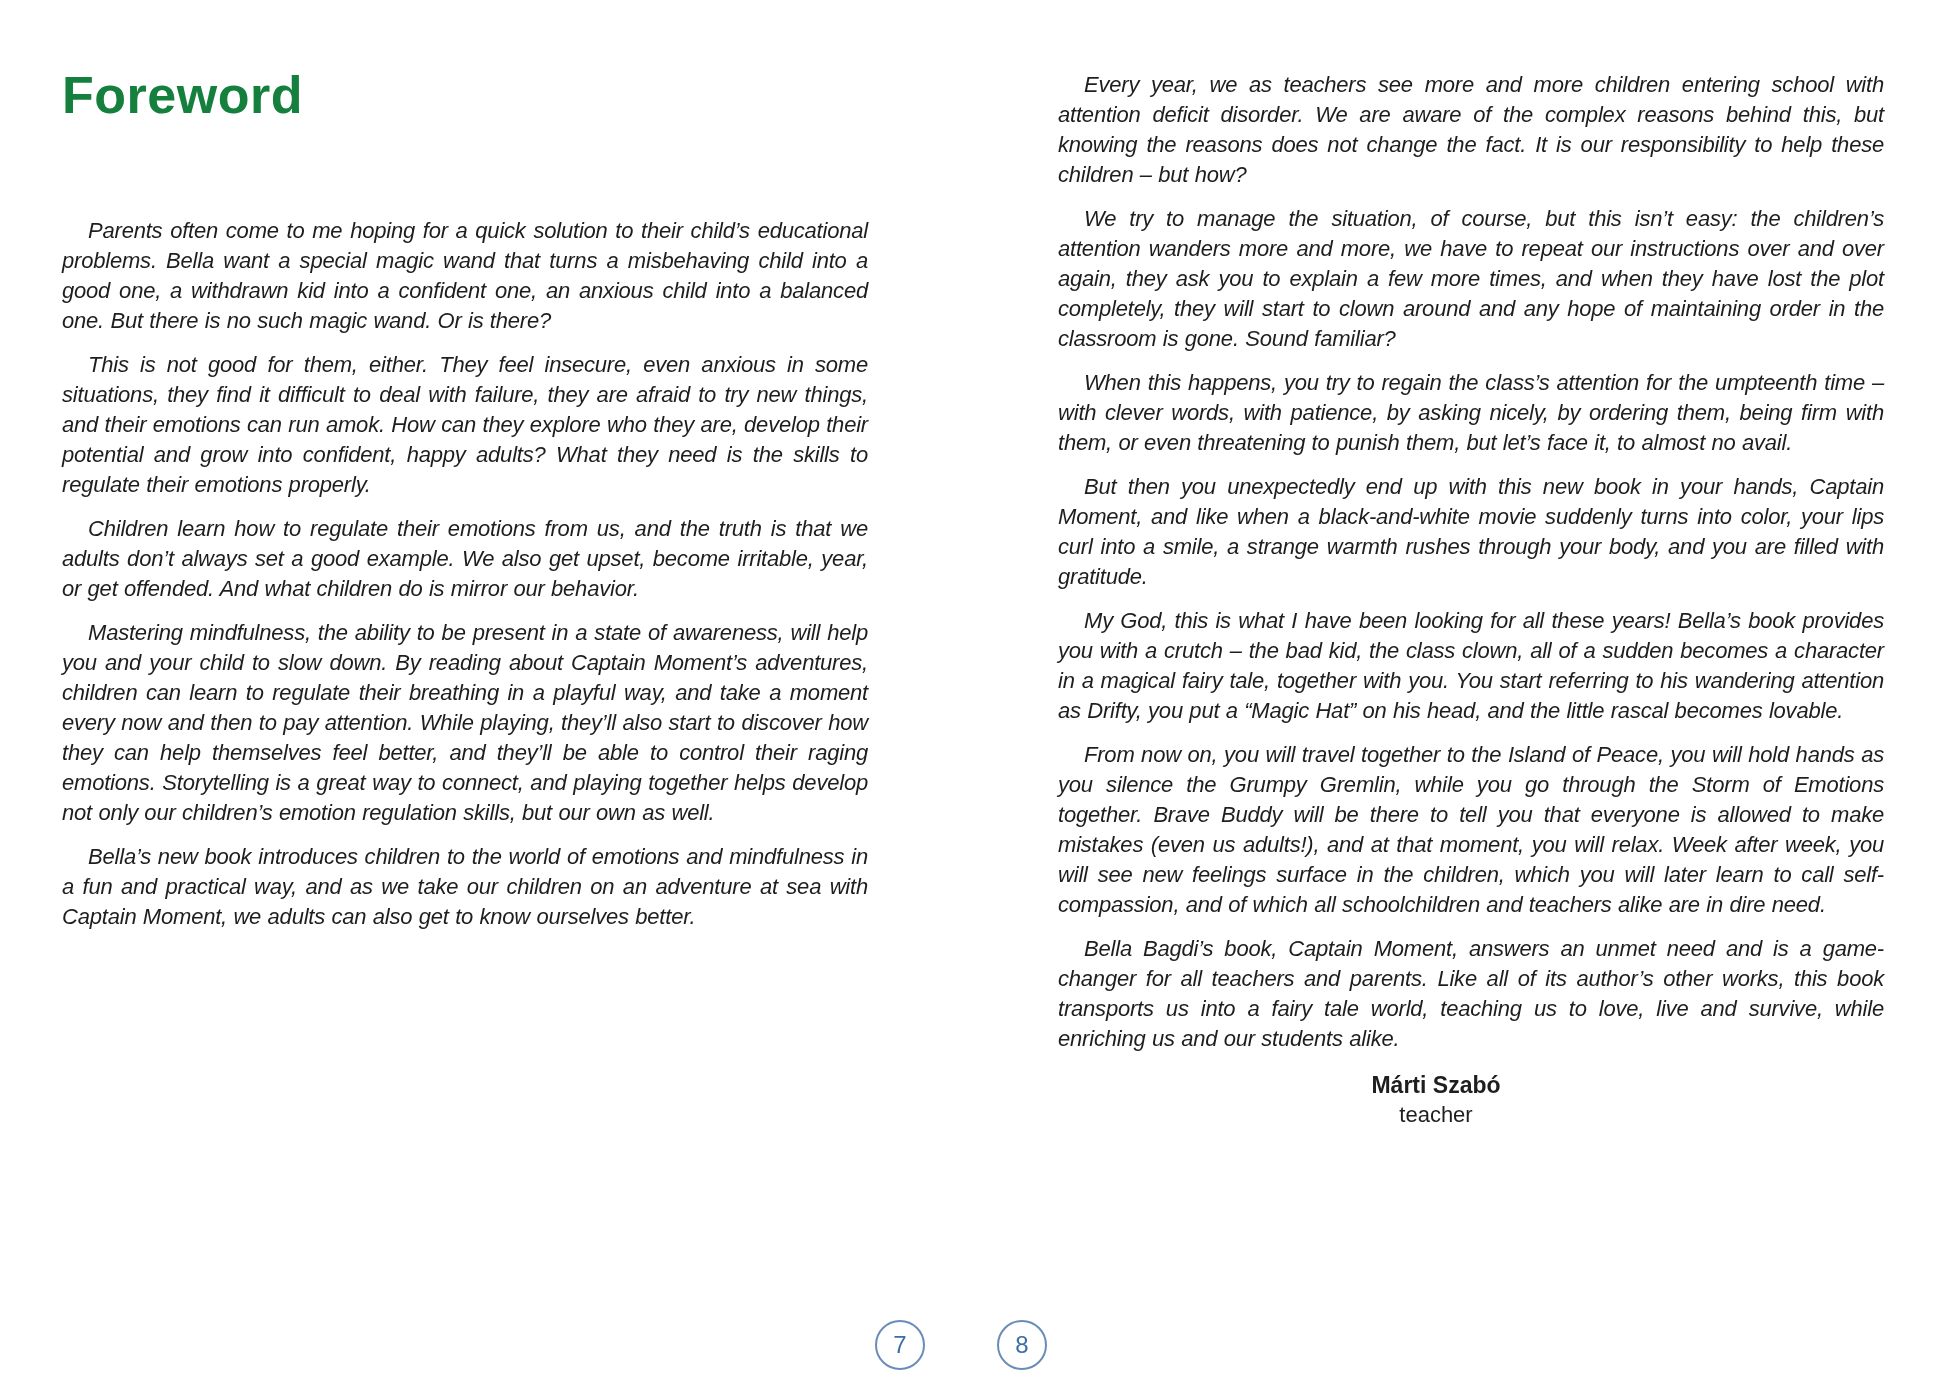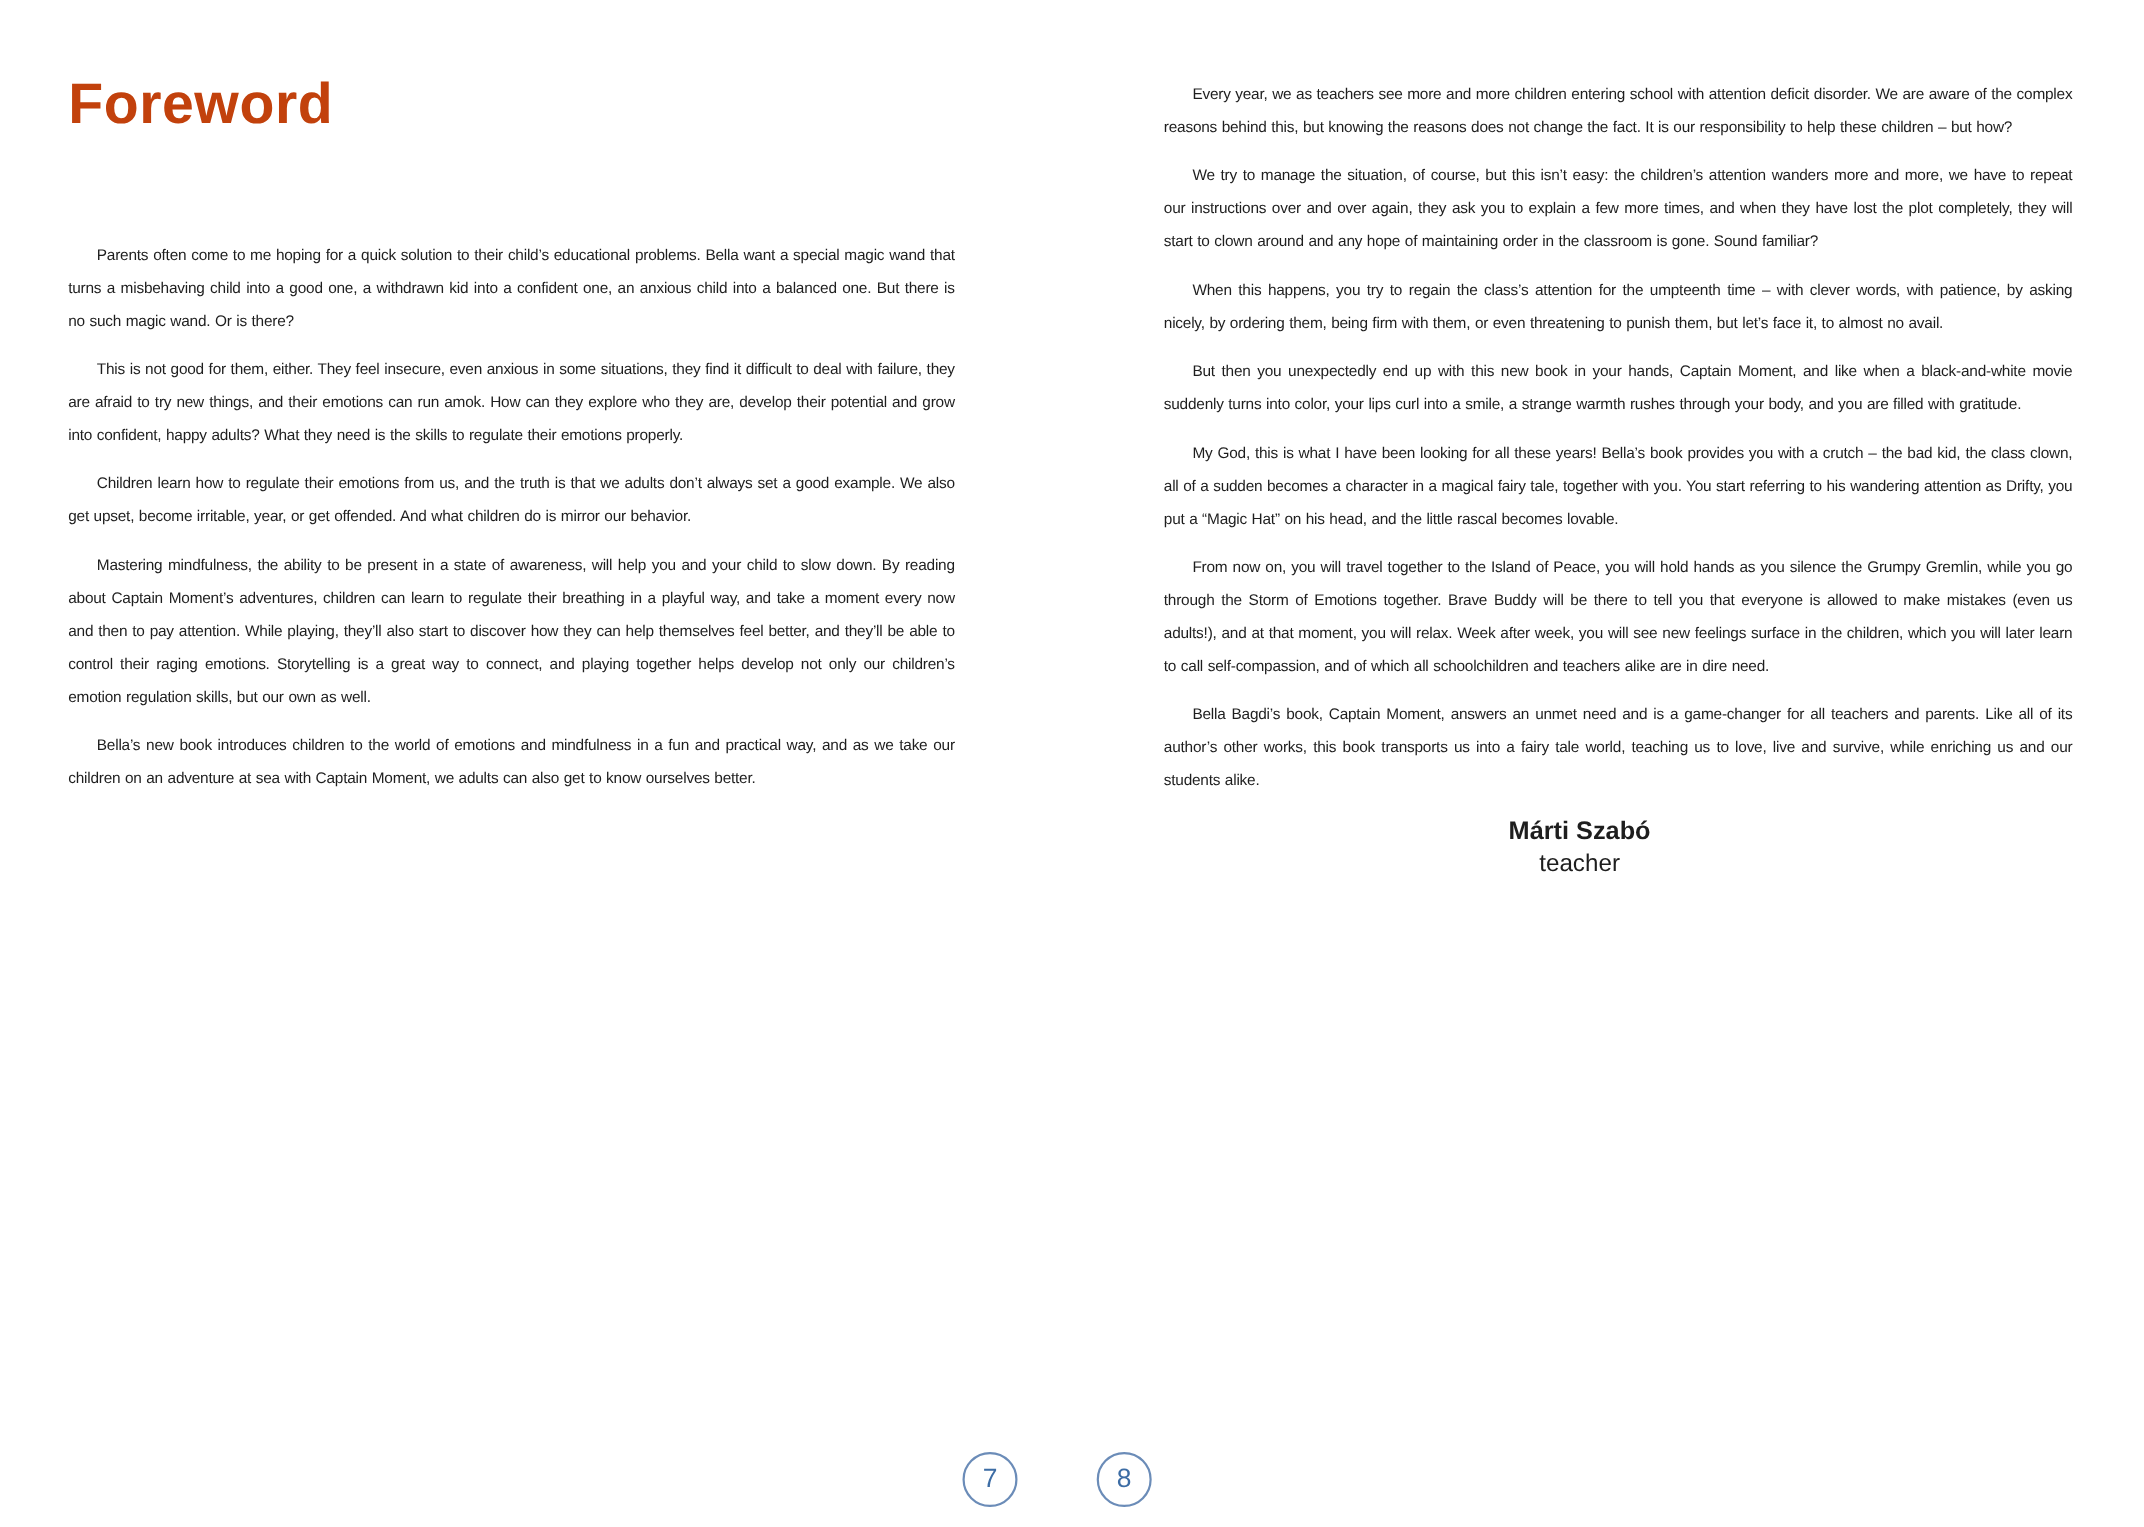--- a/index.html
+++ b/index.html
@@ -27,31 +27,32 @@
   .col-right {
     left: 1058px;
     top: 70px;
     width: 826px;
   }
   h1.foreword-title {
     margin: 0 0 92px 0;
     font-size: 52px;
     line-height: 58px;
     font-weight: bold;
-    color: #c2410c;
+    color: #15803d;
     letter-spacing: 0.5px;
   }
   p.body-para {
     margin: 0 0 14px 0;
-    font-size: 14px;
+    font-size: 22px;
     line-height: 30px;
     text-align: justify;
     text-indent: 26px;
     letter-spacing: -0.2px;
     word-spacing: 0.5px;
+    font-style: italic;
   }
   .signature {
     margin-top: 16px;
     padding-right: 70px;
     text-align: center;
     line-height: 30px;
   }
   .sig-name {
     font-weight: bold;
     font-size: 23px;

